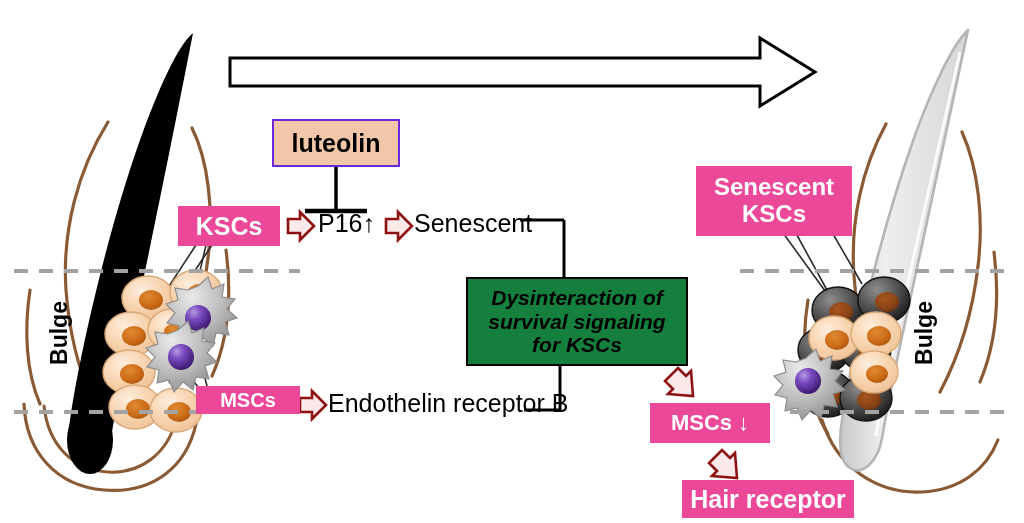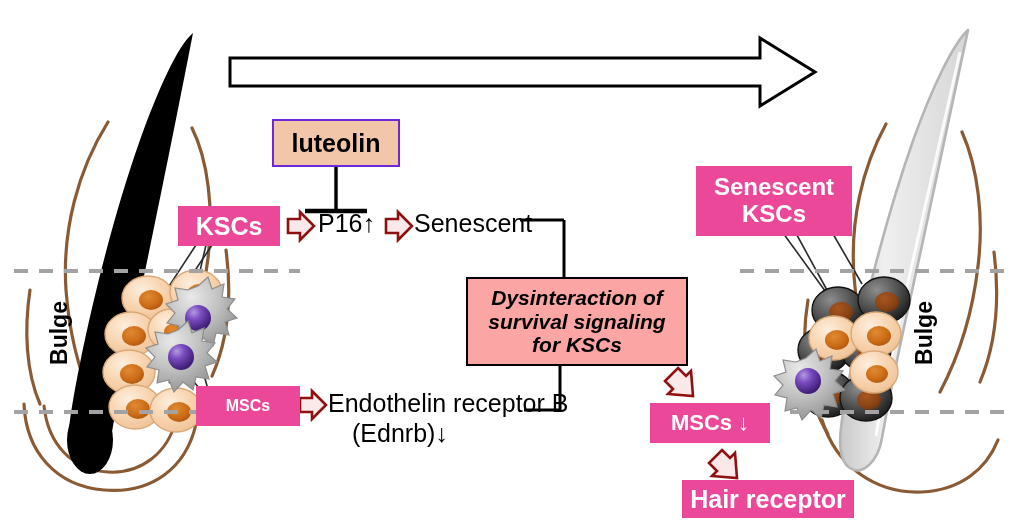--- a/index.html
+++ b/index.html
@@ -46,21 +46,21 @@
     color: #000000;
     border: 2px solid #6d28d9;
     font-weight: bold;
     display: flex;
     align-items: center;
     justify-content: center;
     text-align: center;
   }
   
   .graybox {
-    background: #fca5a5;
+    background: #15803d;
     border: 2px solid #000000;
     color: #000000;
     font-weight: bold;
     font-style: italic;
     display: flex;
     align-items: center;
     justify-content: center;
     text-align: center;
   }
   .plaintext {
@@ -297,24 +297,23 @@
   <div class="lbl plaintext" style="left:318px; top:209px; width:72px; font-size:25px;">P16↑</div>
 
   <div class="lbl plaintext" style="left:414px; top:209px; width:130px; font-size:25px;">Senescent</div>
 
   <div class="lbl graybox" style="left:466px; top:277px; width:222px; height:89px; font-size:21px; flex-direction:column;">
     <span>Dysinteraction of</span>
     <span>survival signaling</span>
     <span>for KSCs</span>
   </div>
 
-  <div class="lbl blackbox" style="left:196px; top:386px; width:104px; height:40px; font-size:16px;">MSCs</div>
+  <div class="lbl blackbox" style="left:196px; top:386px; width:104px; height:28px; font-size:20px;">MSCs</div>
 
   <div class="lbl plaintext" style="left:328px; top:389px; width:240px; font-size:25px;">Endothelin receptor B</div>
-  <div class="lbl plaintext" style="left:352px; top:419px; width:200px; font-size:25px;">(Ednrb)↓</div>
 
   <div class="lbl blackbox" style="left:696px; top:166px; width:156px; height:70px; font-size:24px; flex-direction:column;">
     <span>Senescent</span>
     <span>KSCs</span>
   </div>
 
   <div class="lbl blackbox" style="left:650px; top:403px; width:120px; height:40px; font-size:22px;">MSCs ↓</div>
 
   <div class="lbl blackbox" style="left:682px; top:480px; width:172px; height:38px; font-size:25px;">Hair receptor</div>
 

